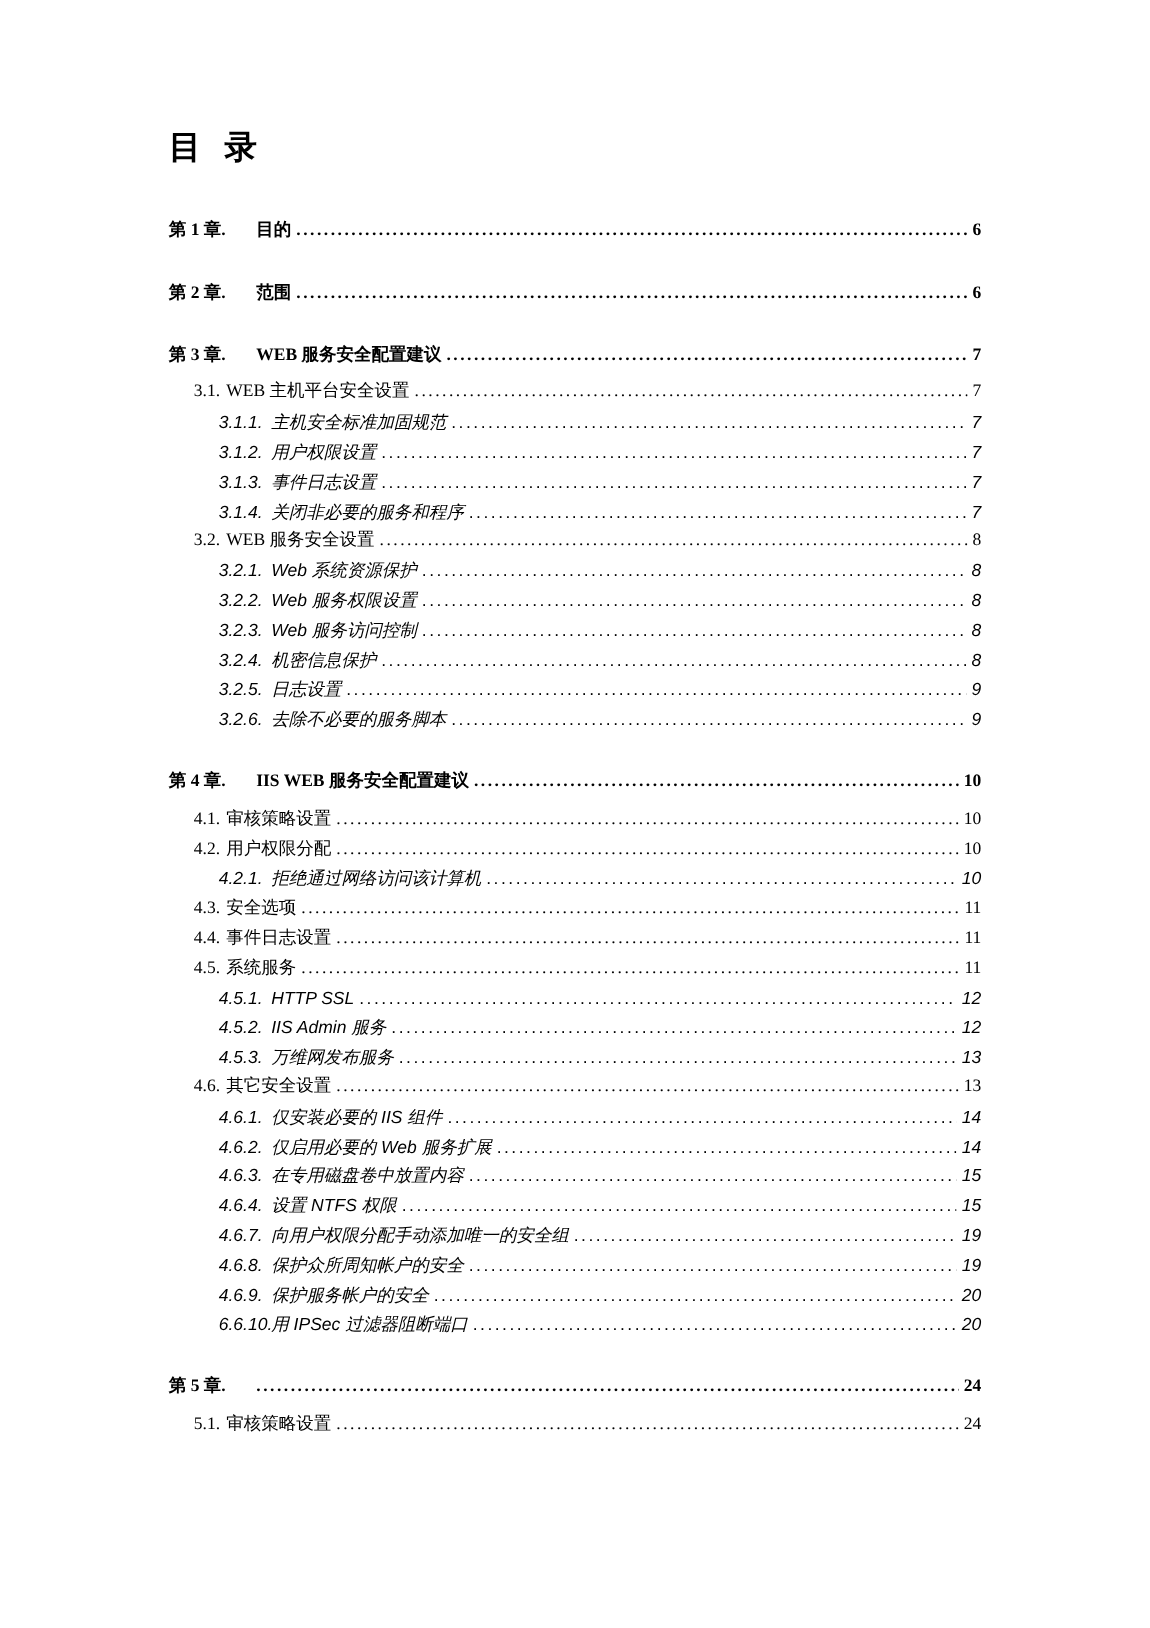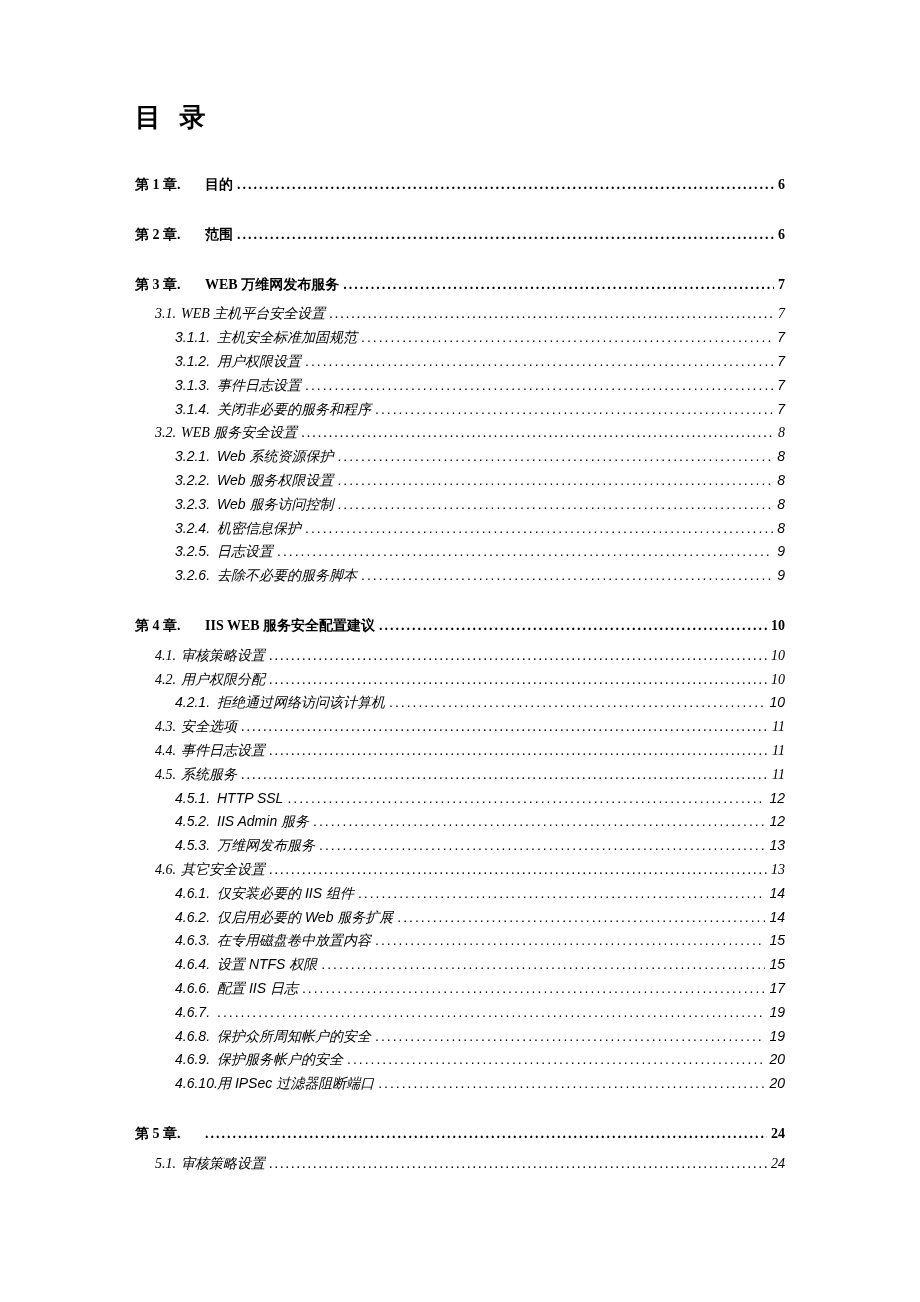--- a/index.html
+++ b/index.html
@@ -42,21 +42,21 @@
     content: "..................................................................................................................................";
     font-style: normal;
   }
   .toc-page {
     flex: 0 0 auto;
     padding-left: 4px;
   }
   .lvl-chapter { font-weight: bold; margin-top: 26px; margin-bottom: 6px; }
   .lvl-chapter .toc-num { width: 70px; padding-left: 0; }
   .lvl-chapter .toc-text { padding-left: 0; }
-  .lvl-1 { font-weight: normal; font-style: italic; }
+  .lvl-1 { font-weight: normal; }
   .lvl-1 .toc-num { width: 46px; padding-left: 20px; font-family: "SimSun", serif; }
   .lvl-2 { font-style: italic; font-family: Liberation Sans, sans-serif; }
   .lvl-2 .toc-num { width: 82px; padding-left: 40px; }
   .lvl-2 .toc-page { font-style: italic; }
   .sc { font-variant: small-caps; text-transform: none; }
 </style>
 </head>
 <body>
 
 <h1 class="toc-title">目 录</h1>
@@ -69,21 +69,21 @@
       <span class="toc-page">6</span>
     </div>
     <div class="toc-row lvl-chapter">
       <span class="toc-num">第 2 章.</span>
       <span class="toc-text">范围</span>
       <span class="toc-leader"></span>
       <span class="toc-page">6</span>
     </div>
     <div class="toc-row lvl-chapter">
       <span class="toc-num">第 3 章.</span>
-      <span class="toc-text">WEB 万维网发布服务</span>
+      <span class="toc-text">WEB 服务安全配置建议</span>
       <span class="toc-leader"></span>
       <span class="toc-page">7</span>
     </div>
     <div class="toc-row lvl-1">
       <span class="toc-num">3.1.</span>
       <span class="toc-text sc">WEB 主机平台安全设置</span>
       <span class="toc-leader"></span>
       <span class="toc-page">7</span>
     </div>
     <div class="toc-row lvl-2">
@@ -236,44 +236,39 @@
       <span class="toc-leader"></span>
       <span class="toc-page">15</span>
     </div>
     <div class="toc-row lvl-2">
       <span class="toc-num">4.6.4.</span>
       <span class="toc-text">设置 NTFS 权限</span>
       <span class="toc-leader"></span>
       <span class="toc-page">15</span>
     </div>
     <div class="toc-row lvl-2">
-      <span class="toc-num">4.6.6.</span>
-      <span class="toc-text">配置 IIS 日志</span>
-      <span class="toc-leader"></span>
-      <span class="toc-page">17</span>
-    </div>
-    <div class="toc-row lvl-2">
       <span class="toc-num">4.6.7.</span>
+      <span class="toc-text">向用户权限分配手动添加唯一的安全组</span>
       <span class="toc-leader"></span>
       <span class="toc-page">19</span>
     </div>
     <div class="toc-row lvl-2">
       <span class="toc-num">4.6.8.</span>
       <span class="toc-text">保护众所周知帐户的安全</span>
       <span class="toc-leader"></span>
       <span class="toc-page">19</span>
     </div>
     <div class="toc-row lvl-2">
       <span class="toc-num">4.6.9.</span>
       <span class="toc-text">保护服务帐户的安全</span>
       <span class="toc-leader"></span>
       <span class="toc-page">20</span>
     </div>
     <div class="toc-row lvl-2">
-      <span class="toc-num">4.6.10.</span>
+      <span class="toc-num">6.6.10.</span>
       <span class="toc-text">用 IPSec 过滤器阻断端口</span>
       <span class="toc-leader"></span>
       <span class="toc-page">20</span>
     </div>
     <div class="toc-row lvl-chapter">
       <span class="toc-num">第 5 章.</span>
       <span class="toc-leader"></span>
       <span class="toc-page">24</span>
     </div>
     <div class="toc-row lvl-1">

